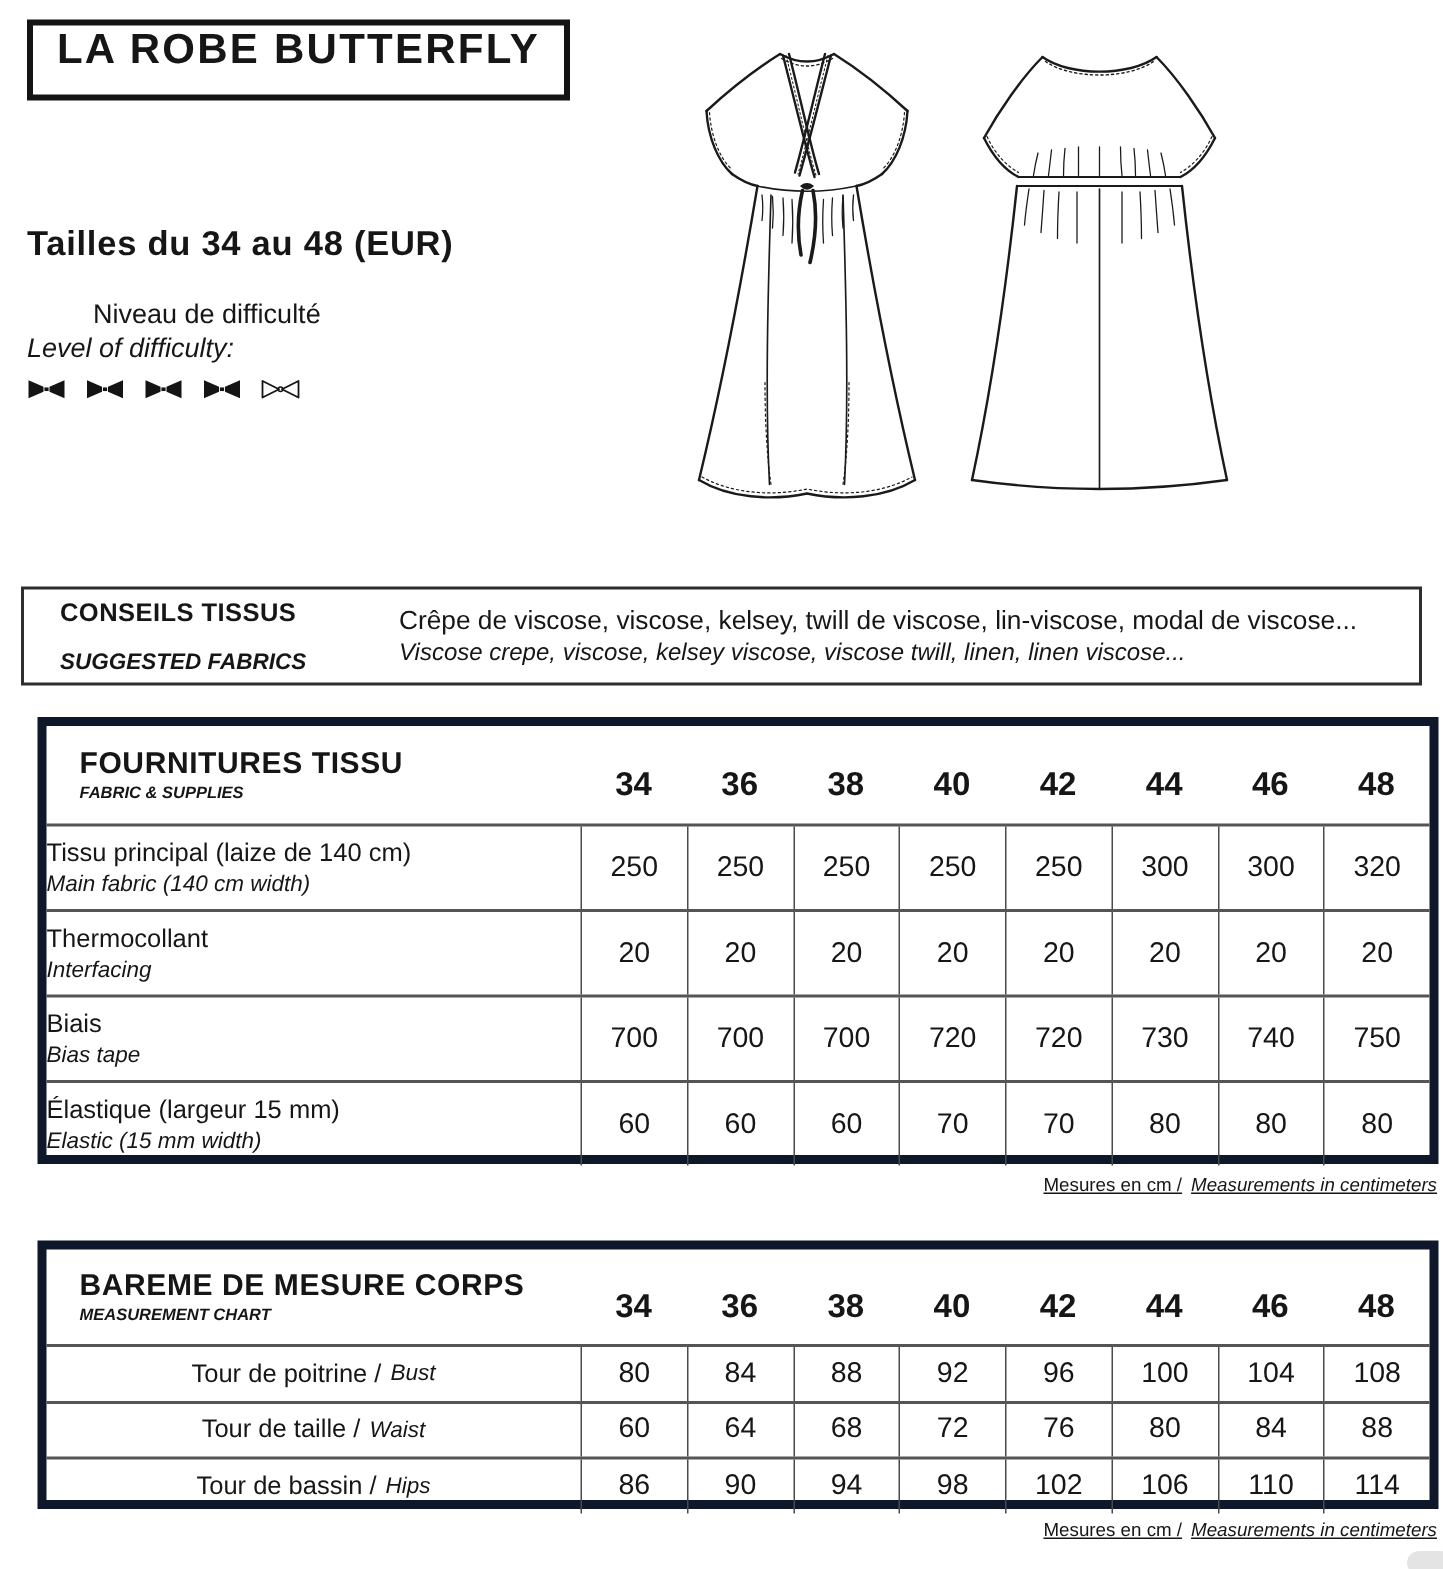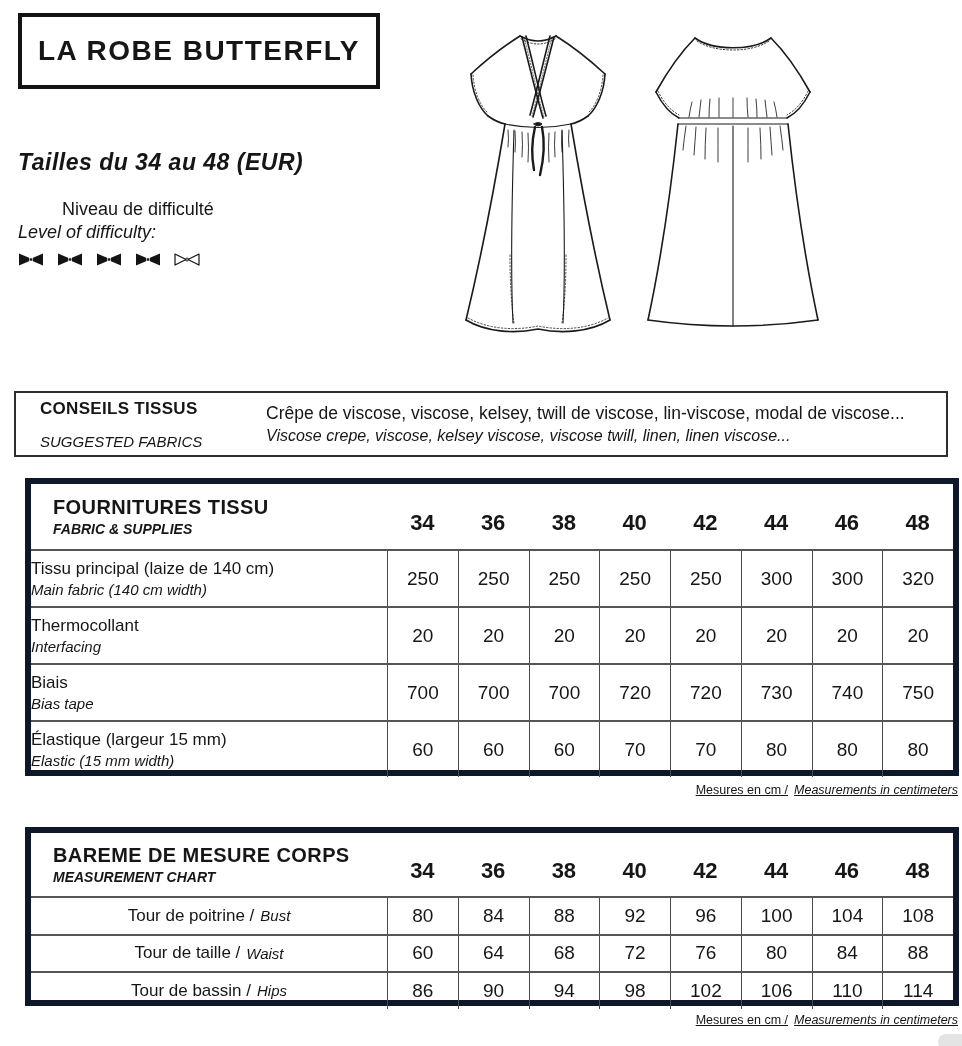--- a/index.html
+++ b/index.html
@@ -7,70 +7,70 @@
   body {
     width:962px; height:1046px; position:relative;
     background:#ffffff; color:#161616;
     font-family:"Liberation Sans", sans-serif;
     overflow:hidden;
   }
   .it { font-style:italic; }
 
   
   .title-box {
-    position:absolute; left:18px; top:13px; width:362px; height:76px;
+    position:absolute; left:18px; top:13px; width:362px; height:54px;
     border:4px solid #131313;
-    display:flex; align-items:center; justify-content:center;
+    display:flex; align-items:flex-start; justify-content:center;
   }
   .title-box .title {
     font-size:28px; font-weight:bold; letter-spacing:1.5px; white-space:nowrap;
   }
   .sizes-heading {
     position:absolute; left:18px; top:149px;
-    font-size:23px; font-weight:bold; letter-spacing:0.5px;font-style:italic;
+    font-size:23px; font-weight:bold; letter-spacing:0.5px;
   }
   .difficulty-fr { position:absolute; left:18px; top:199px; font-size:18px;margin-left:44px; }
   .difficulty-en { position:absolute; left:18px; top:222px; font-size:18px; font-style:italic; }
   .difficulty-rating { position:absolute; left:18px; top:252px; display:flex; gap:13px; align-items:center; }
   .difficulty-rating span { display:inline-flex; }
 
   
   .illustration { position:absolute; left:438px; top:20px; width:402px; height:340px; }
   .illustration svg { width:100%; height:100%; }
 
   
   .fabric-box {
     position:absolute; left:14px; top:391px; width:934px; height:66px;
     border:2px solid #2e2e2e;
     display:flex; align-items:center;
   }
   .fabric-titles { padding-left:24px; width:250px; flex:none; }
   .fabric-title-fr { font-size:17px; font-weight:bold; letter-spacing:0.3px; }
-  .fabric-title-en { font-size:15px; font-weight:normal; font-style:italic; margin-top:14px; }
+  .fabric-title-en { font-size:15px; font-weight:bold; font-style:italic; margin-top:14px; }
   .fabric-text { flex:1; padding-right:10px; }
   .fabric-text-fr { font-size:17.5px; }
   .fabric-text-en { font-size:16px; font-style:italic; margin-top:3px; }
 
   
   .sheet-table {
     position:absolute; left:25px; width:934px;
     border:6px solid #0f172a; background:#fff;
   }
   #supplies-table { top:478px; height:298px; }
   #measure-table  { top:827px; height:179px; }
 
   .t-header {
     display:grid; grid-template-columns:356px repeat(8,1fr);
     align-items:center;
   }
   #supplies-table .t-header { height:65px; }
   #measure-table  .t-header { height:63px; }
   .t-title { padding-left:22px; }
   .t-title-fr { font-size:20px; font-weight:bold; letter-spacing:0.4px; }
-  .t-title-en { font-size:14px; font-weight:bold; font-style:italic; margin-top:2px; }
+  .t-title-en { font-size:11px; font-weight:bold; font-style:italic; margin-top:2px; }
   .t-size { text-align:center; font-size:22px; font-weight:bold;margin-top:12px; }
 
   .t-row {
     display:grid; grid-template-columns:356px repeat(8,1fr);
     border-top:2px solid #555;
   }
   #supplies-table .t-row { height:57px; }
   #measure-table  .t-row { height:37.5px; }
   .t-label {
     display:flex; flex-direction:column; justify-content:center;

